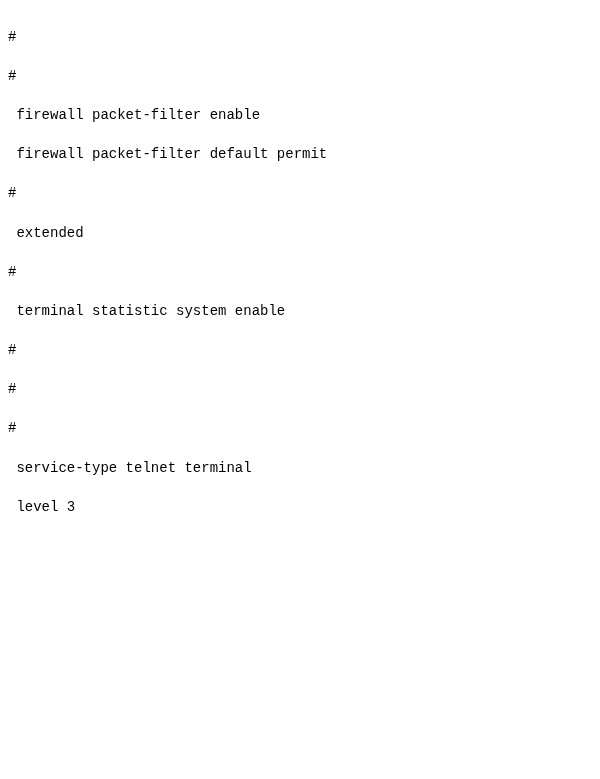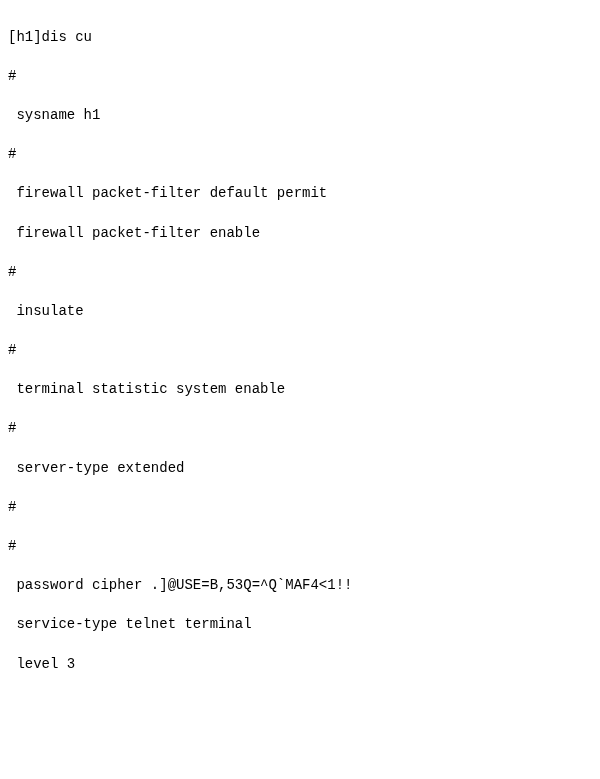--- a/index.html
+++ b/index.html
@@ -20,35 +20,31 @@
       white-space: pre;
     }
     .line {
       display: block;
     }
   </style>
 </head>
 <body>
 
 <div class="terminal-output">
-<span class="line">[h1]dis cu</span>
 <span class="line">#</span>
-<span class="line"> sysname h1</span>
 <span class="line">#</span>
+<span class="line"> firewall packet-filter enable</span>
 <span class="line"> firewall packet-filter default permit</span>
-<span class="line"> firewall packet-filter enable</span>
 <span class="line">#</span>
-<span class="line"> insulate</span>
+<span class="line"> extended</span>
 <span class="line">#</span>
 <span class="line"> terminal statistic system enable</span>
 <span class="line">#</span>
-<span class="line"> server-type extended</span>
 <span class="line">#</span>
 <span class="line">#</span>
-<span class="line"> password cipher .]@USE=B,53Q=^Q`MAF4&lt;1!!</span>
 <span class="line"> service-type telnet terminal</span>
 <span class="line"> level 3</span>
 
 
 
 
 
 
 
 

